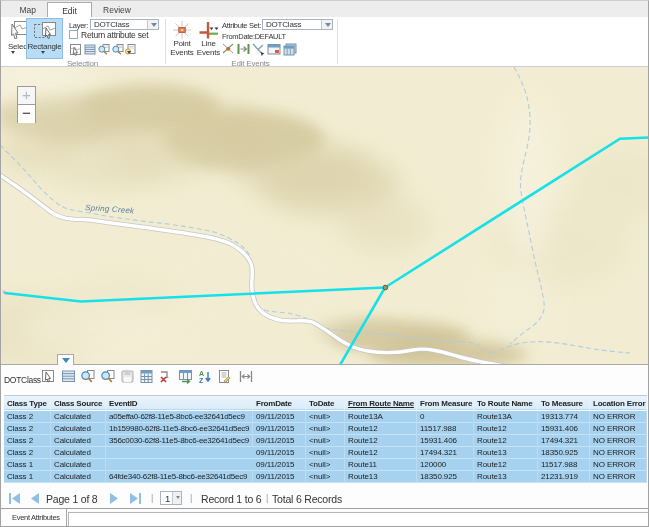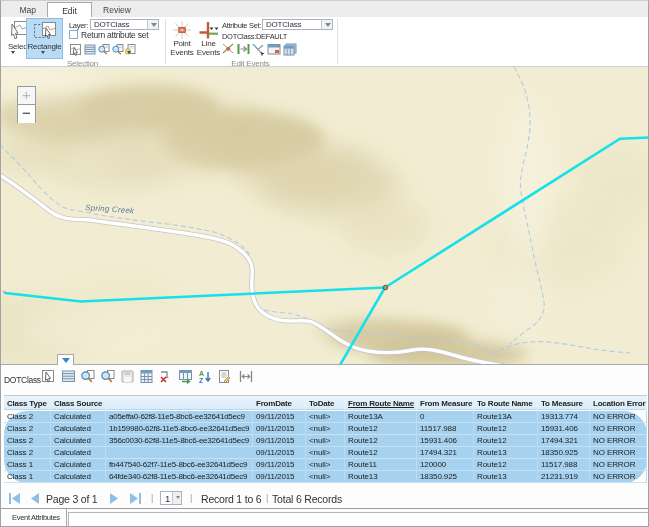--- a/index.html
+++ b/index.html
@@ -28,21 +28,21 @@
 #zplus { position:absolute; left:0; top:0; width:17px; height:18px; background:#f6f6f6; border-bottom:1px solid #9a9a9a; color:#a9bac4; font-size:15px; line-height:16px; text-align:center; }
 #zminus { position:absolute; left:0; top:19px; width:17px; height:17px; background:#fff; color:#1d2430; font-size:15px; line-height:13px; text-align:center; }
 #collapsetab { position:absolute; left:57px; top:354px; width:17px; height:11px; background:#fff; border:1px solid #a8a8a8; border-bottom:none; z-index:5; }
 #collapsetab:after { content:""; position:absolute; left:4px; top:3px; border:4px solid transparent; border-top:5px solid #3d87bd; }
 
 #panel { position:absolute; left:0; top:364px; width:649px; height:145px; background:#fdfdfd; border-top:1px solid #a9a9a9; }
 #ptitle { position:absolute; left:4px; top:10px; font-size:8.5px; letter-spacing:-0.3px; color:#333; }
 
 #tblhead { position:absolute; left:4px; top:30px; width:643px; height:15px; background:linear-gradient(#eaf4fc,#d9ebf9); border-top:1px solid #c3c9cf; border-bottom:1px solid #bcd6ea; }
 .hc { position:absolute; top:0; height:15px; font-size:8px; letter-spacing:-0.2px; font-weight:bold; color:#222; line-height:15px; padding-left:3px; white-space:nowrap; border-right:1px solid #e6f2fb; }
-#tblbody { position:absolute; left:4px; top:46px; width:643px; height:72px; background:#a6d2ef;border-radius:23px; }
+#tblbody { position:absolute; left:4px; top:46px; width:643px; height:72px; background:#a6d2ef; }
 .trow { position:absolute; left:0; width:643px; height:12px; border-bottom:1px solid #c6e2f4; }
 .tc.uuid { letter-spacing:-0.25px; }
 .tc { position:absolute; top:0; height:12px; font-size:8px; letter-spacing:-0.1px; color:#1c1c1c; line-height:12px; padding-left:3px; white-space:nowrap; border-right:1px solid #bcdcf2; }
 
 #pager { position:absolute; left:0; top:126px; width:649px; height:17px; font-size:10px; color:#333; }
 .pgi { position:absolute; top:2px; }
 .pgt { position:absolute; top:2px; font-size:10.5px; letter-spacing:-0.2px; color:#333; white-space:nowrap; }
 .pgsep { position:absolute; top:2px; color:#9a9a9a; font-size:9px; }
 
 #btmbar { position:absolute; left:0; top:508px; width:649px; height:19px; background:#fbfbfb; border-top:1px solid #9f9f9f; }
@@ -147,21 +147,21 @@
         <path d="M 11.5 6.5 l 4 0 l -2 2.5 z" fill="#333"></path>
         <path d="M 16.5 6.5 l 4 0 l -2 2.5 z" fill="#333"></path>
       </svg>
     <div style="position:absolute;left:-3px;right:-3px;top:22px;line-height:8.5px;">Line<br>Events</div>
   </div>
   <div class="rlbl" style="left:222px;top:4px;">Attribute Set:</div>
   <div class="dd" style="left:262px;top:2px;width:71px;">
     <div class="txt">DOTClass</div>
       <div class="ddbtn"></div>
   </div>
-  <div class="rlbl" style="left:222px;top:15px;">DOTClass:DEFAULT</div>
+  <div class="rlbl" style="left:222px;top:15px;">FromDate:DEFAULT</div>
   <div class="abs" id="editicons" style="left:220px;top:25px;"><svg width="80" height="13" viewBox="0 0 80 13">
         <g transform="translate(2,0)">
           <line x1="1" y1="10" x2="11" y2="1" stroke="#6fa953" stroke-width="1.2"></line>
           <line x1="1" y1="1" x2="11" y2="10" stroke="#999" stroke-width="1"></line>
           <rect x="4.5" y="4.1" width="3.4" height="3.4" fill="#d4603c" transform="rotate(45 6.2 5.8)"></rect>
         </g>
         <g transform="translate(17,0)">
           <line x1="1.5" y1="1" x2="1.5" y2="11" stroke="#5d9648" stroke-width="2"></line>
           <line x1="11.5" y1="1" x2="11.5" y2="11" stroke="#5d9648" stroke-width="2"></line>
           <path d="M3.5 6 L9 6 M6.5 3.5 L9.5 6 L6.5 8.5" fill="none" stroke="#888" stroke-width="1.2"></path>
@@ -303,20 +303,21 @@
         </g>
         <g transform="translate(197,0)">
           <line x1="1.5" y1="1" x2="1.5" y2="12" stroke="#888" stroke-width="1.3"></line>
           <line x1="12.5" y1="1" x2="12.5" y2="12" stroke="#888" stroke-width="1.3"></line>
           <path d="M3.5 6.5 L10.5 6.5 M8.5 4.5 L10.8 6.5 L8.5 8.5 M5.5 4.5 L3.2 6.5 L5.5 8.5" fill="none" stroke="#888" stroke-width="1.1"></path>
         </g>
       </svg></div>
   <div id="tblhead">
       <div class="hc" style="left:0px;width:47px;">Class Type</div>
       <div class="hc" style="left:47px;width:55px;">Class Source</div>
+      <div class="hc" style="left:102px;width:147px;">EventID</div>
       <div class="hc" style="left:249px;width:53px;">FromDate</div>
       <div class="hc" style="left:302px;width:39px;">ToDate</div>
       <div class="hc" style="left:341px;width:72px;text-decoration:underline;">From Route Name</div>
       <div class="hc" style="left:413px;width:57px;">From Measure</div>
       <div class="hc" style="left:470px;width:64px;">To Route Name</div>
       <div class="hc" style="left:534px;width:52px;">To Measure</div>
       <div class="hc" style="left:586px;width:57px;">Location Error</div>
     </div>
   <div id="tblbody">
       <div class="trow" style="top:0px;">
@@ -362,21 +363,20 @@
         <div class="tc" style="left:302px;width:39px;">&lt;null&gt;</div>
         <div class="tc" style="left:341px;width:72px;">Route12</div>
         <div class="tc" style="left:413px;width:57px;">17494.321</div>
         <div class="tc" style="left:470px;width:64px;">Route13</div>
         <div class="tc" style="left:534px;width:52px;">18350.925</div>
         <div class="tc" style="left:586px;width:57px;">NO ERROR</div>
       </div>
       <div class="trow" style="top:48px;">
         <div class="tc" style="left:0px;width:47px;">Class 1</div>
         <div class="tc" style="left:47px;width:55px;">Calculated</div>
-        <div class="tc uuid" style="left:102px;width:147px;">fb447540-62f7-11e5-8bc6-ee32641d5ec9</div>
         <div class="tc" style="left:249px;width:53px;">09/11/2015</div>
         <div class="tc" style="left:302px;width:39px;">&lt;null&gt;</div>
         <div class="tc" style="left:341px;width:72px;">Route11</div>
         <div class="tc" style="left:413px;width:57px;">120000</div>
         <div class="tc" style="left:470px;width:64px;">Route12</div>
         <div class="tc" style="left:534px;width:52px;">11517.988</div>
         <div class="tc" style="left:586px;width:57px;">NO ERROR</div>
       </div>
       <div class="trow" style="top:60px;">
         <div class="tc" style="left:0px;width:47px;">Class 1</div>
@@ -392,21 +392,21 @@
       </div>
     </div>
   <div id="pager">
       <svg class="pgi" style="left:8px;" width="14" height="11" viewBox="0 0 14 11">
         <rect x="1" y="0" width="2" height="11" fill="#8fc0e4"></rect>
         <polygon points="12,0 12,11 4,5.5" fill="#8fc0e4"></polygon>
       </svg>
       <svg class="pgi" style="left:27px;" width="14" height="11" viewBox="0 0 14 11">
         <polygon points="12,0 12,11 4,5.5" fill="#8fc0e4"></polygon>
       </svg>
-      <div class="pgt" style="left:46px;">Page 3 of 1</div>
+      <div class="pgt" style="left:46px;">Page 1 of 8</div>
       <svg class="pgi" style="left:108px;" width="14" height="11" viewBox="0 0 14 11">
         <polygon points="2,0 2,11 10,5.5" fill="#8fc0e4"></polygon>
       </svg>
       <svg class="pgi" style="left:128px;" width="14" height="11" viewBox="0 0 14 11">
         <polygon points="2,0 2,11 10,5.5" fill="#8fc0e4"></polygon>
         <rect x="11" y="0" width="2" height="11" fill="#8fc0e4"></rect>
       </svg>
       <div class="pgsep" style="left:151px;">|</div>
       <div class="abs" style="left:160px;top:0px;width:22px;height:14px;border:1px solid #aab4bf;background:#fff;font-size:9.5px;">
         <span style="position:absolute;left:4px;top:1px;">1</span>

